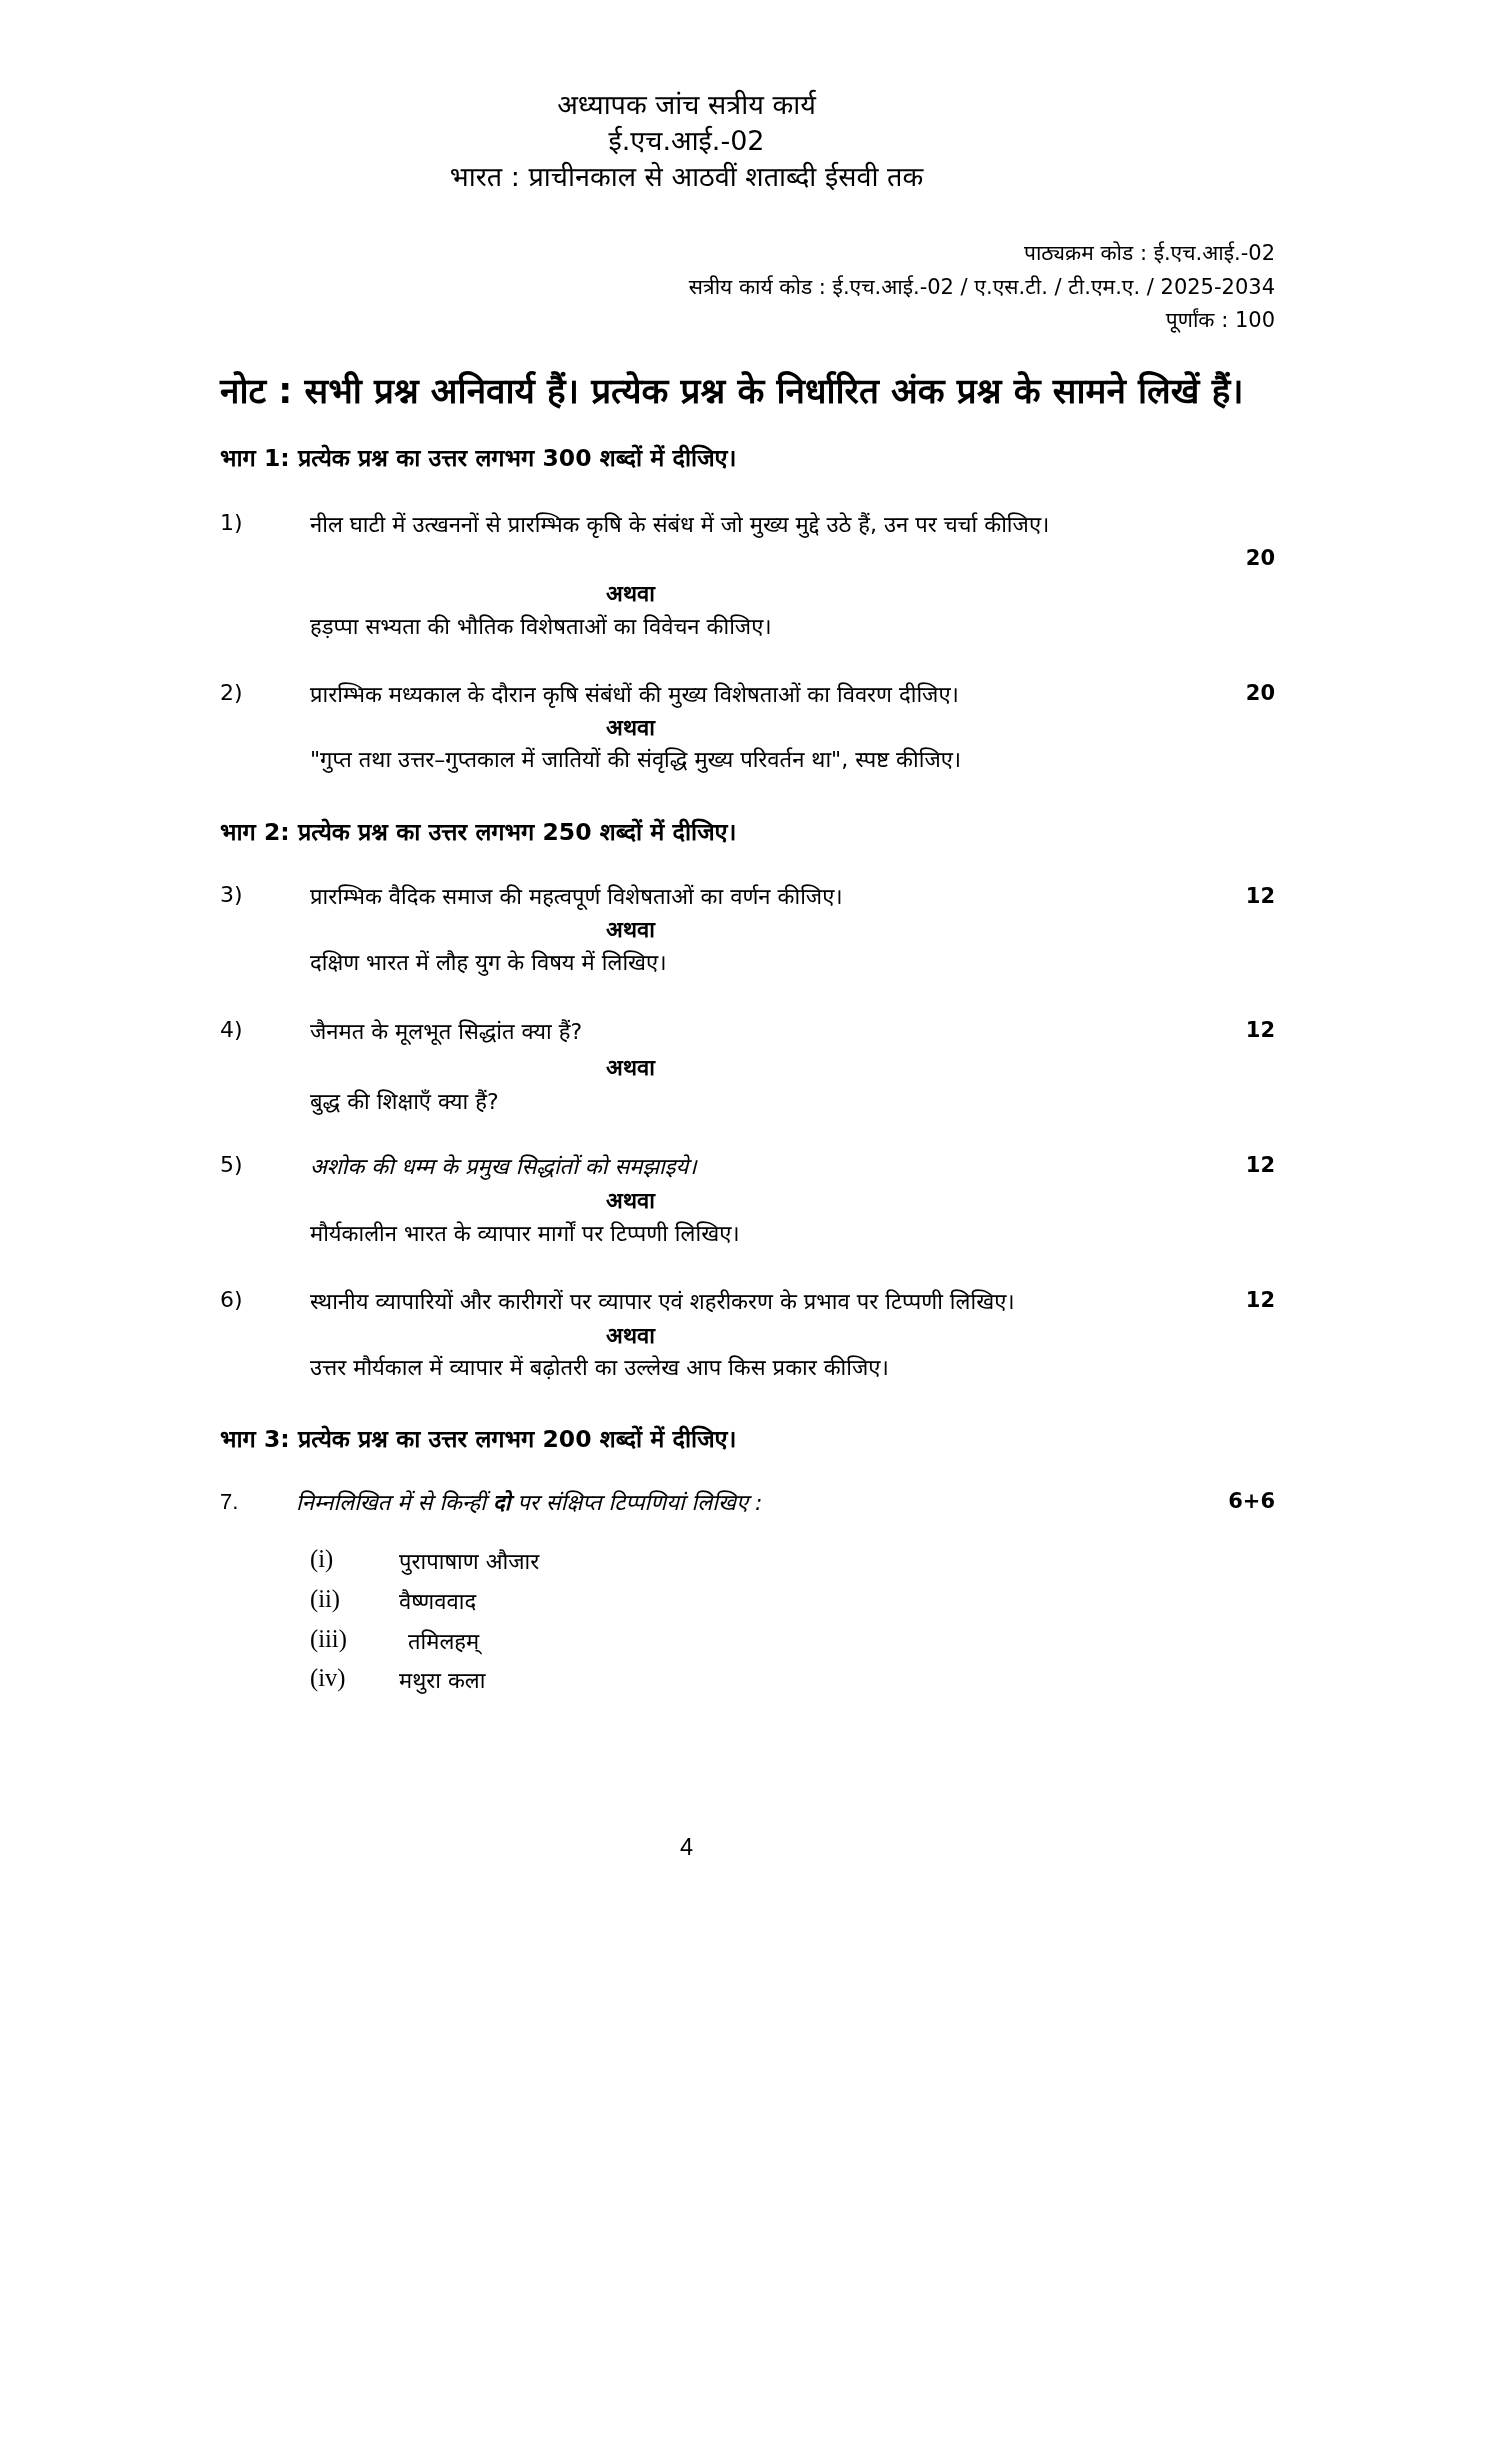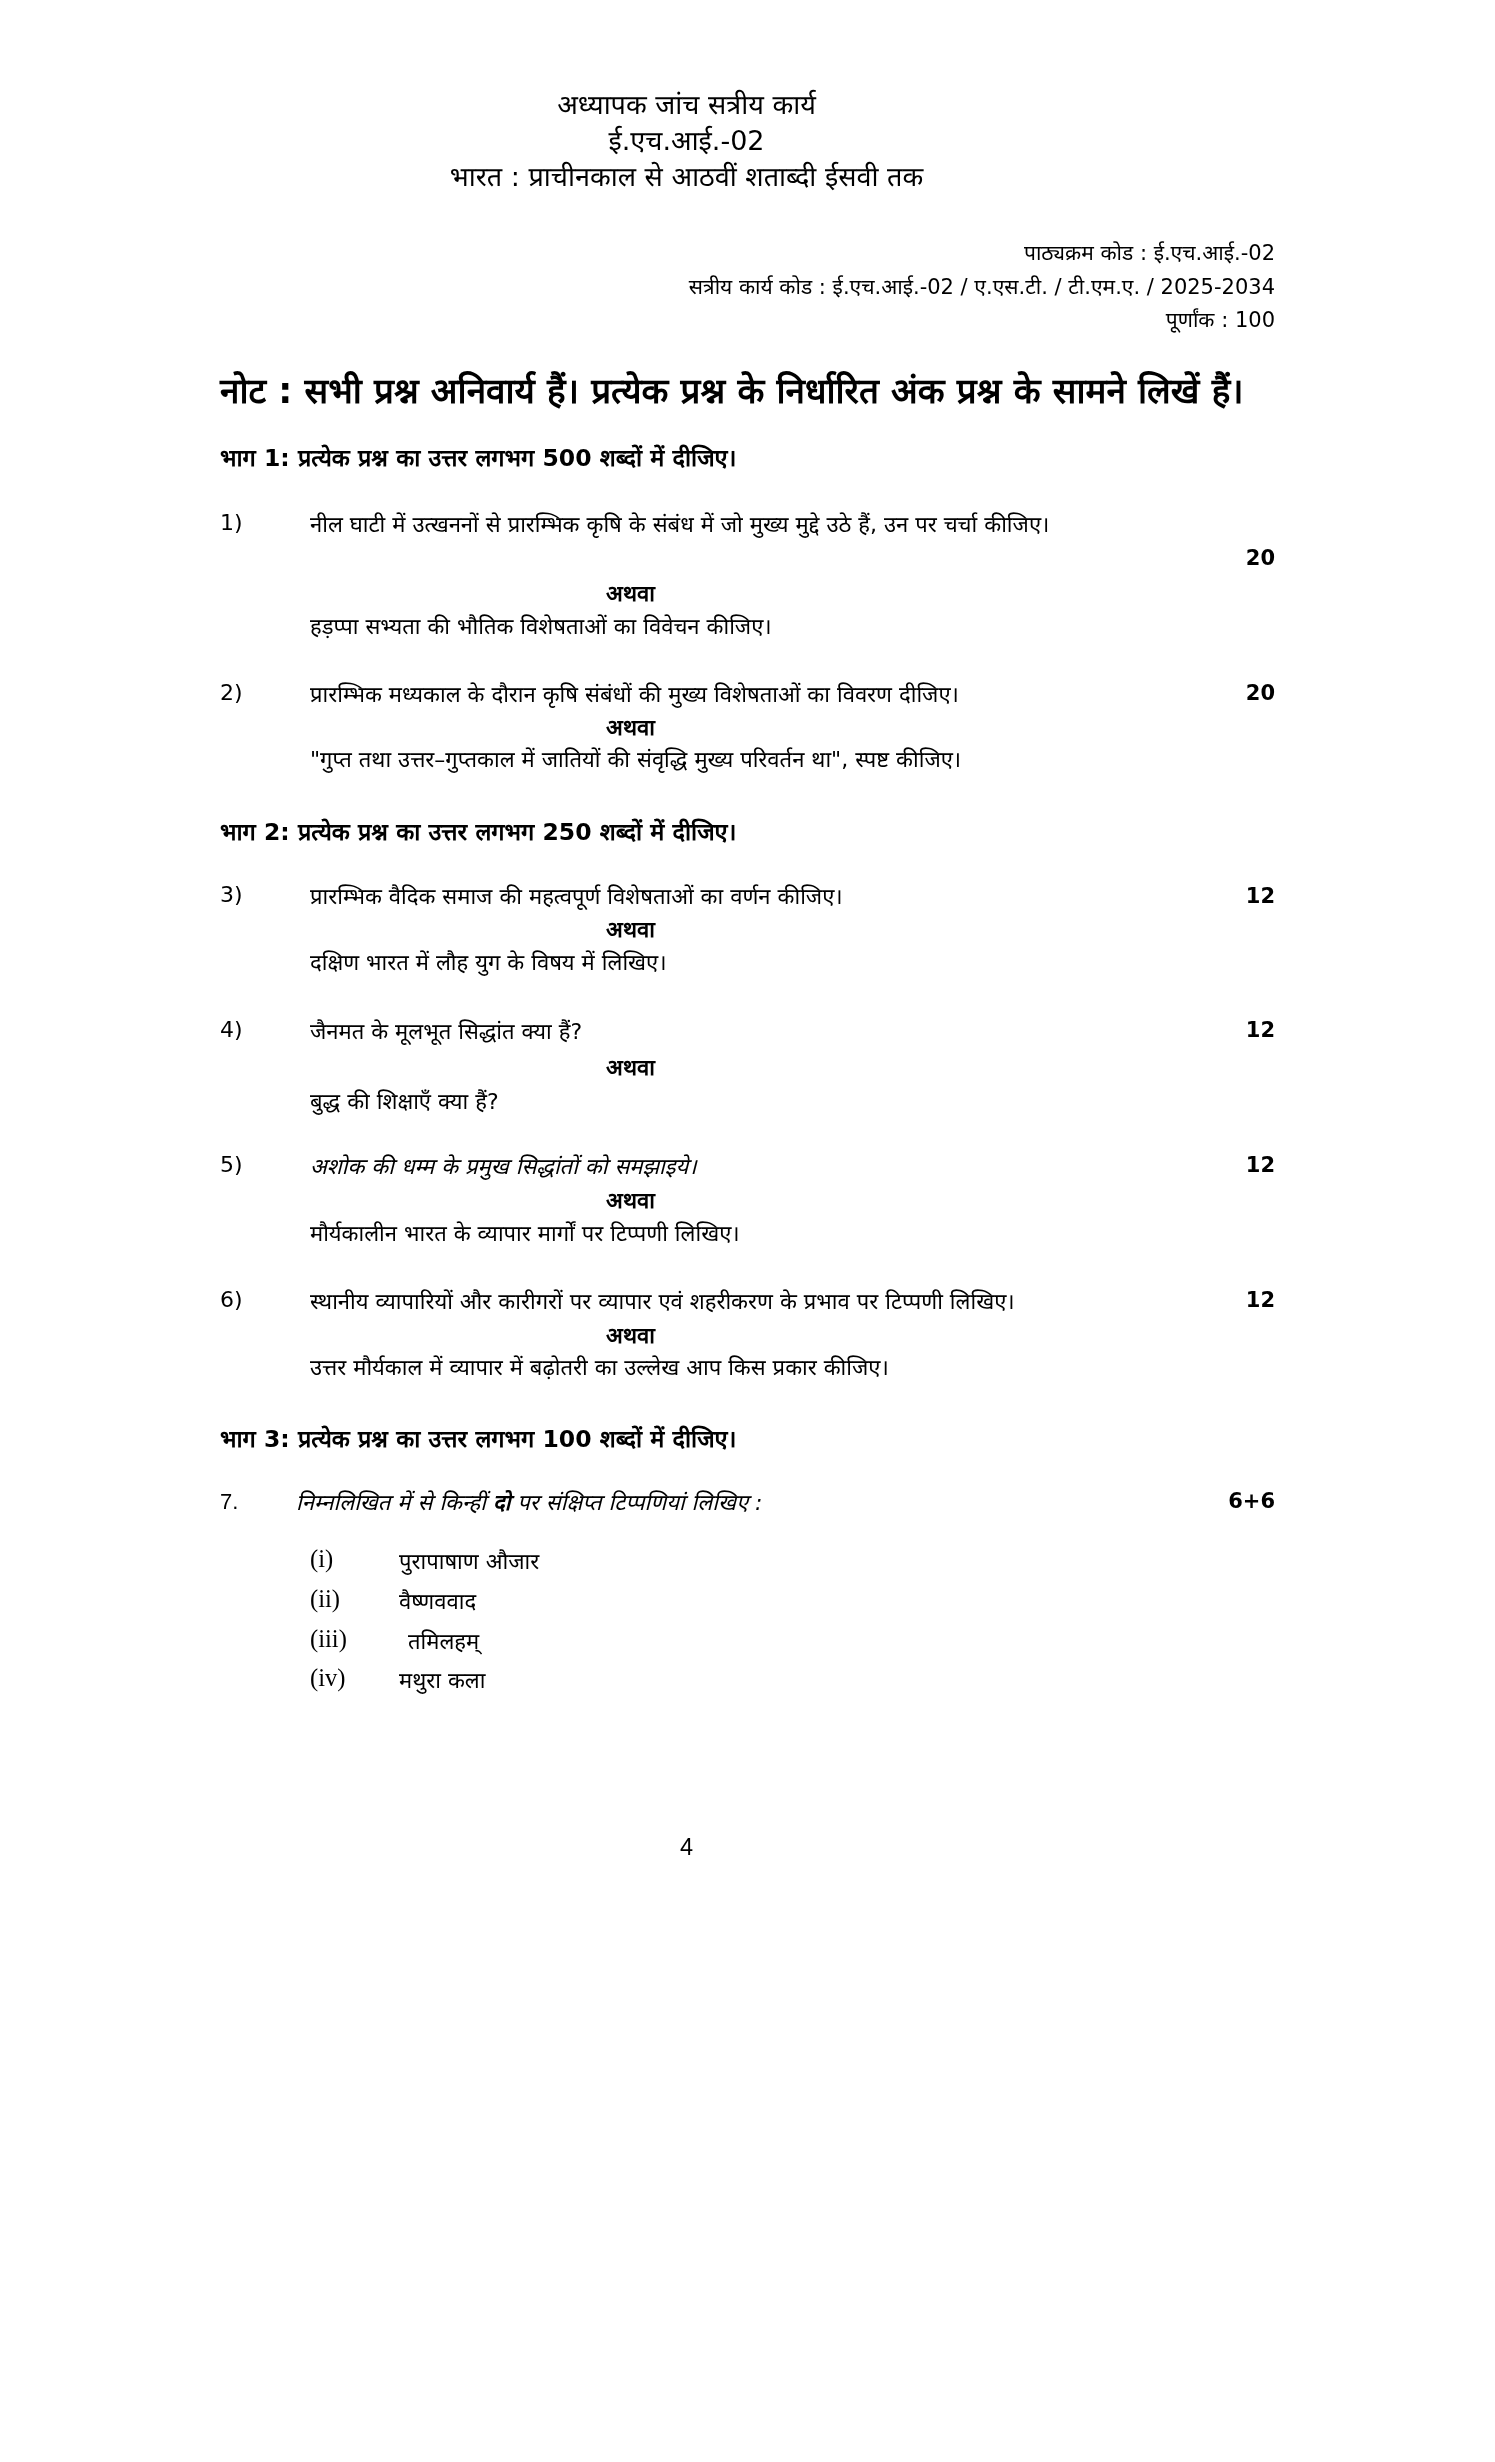--- a/index.html
+++ b/index.html
@@ -29,21 +29,21 @@
 <div class="abs center title" style="top:87px;">अध्यापक जांच सत्रीय कार्य</div>
 <div class="abs center title" style="top:123px;">ई.एच.आई.-02</div>
 <div class="abs center title" style="top:159px;">भारत : प्राचीनकाल से आठवीं शताब्दी ईसवी तक</div>
 
 <div class="abs meta" style="top:239px;">पाठ्यक्रम कोड : ई.एच.आई.-02</div>
 <div class="abs meta" style="top:273px;">सत्रीय कार्य कोड : ई.एच.आई.-02 / ए.एस.टी. / टी.एम.ए. / 2025-2034</div>
 <div class="abs meta" style="top:306px;">पूर्णांक : 100</div>
 
 <div class="abs note" style="top:366px;">नोट : सभी प्रश्न अनिवार्य हैं। प्रत्येक प्रश्न के निर्धारित अंक प्रश्न के सामने लिखें हैं।</div>
 
-<div class="abs section" style="top:441px;">भाग 1: प्रत्येक प्रश्न का उत्तर लगभग 500 शब्दों में दीजिए।</div>
+<div class="abs section" style="top:441px;">भाग 1: प्रत्येक प्रश्न का उत्तर लगभग 300 शब्दों में दीजिए।</div>
 
 <div class="abs qnum" style="top:510px;">1)</div>
 <div class="abs qtext" style="top:509px;">नील घाटी में उत्खननों से प्रारम्भिक कृषि के संबंध में जो मुख्य मुद्दे उठे हैं, उन पर चर्चा कीजिए।</div>
 <div class="abs marks" style="top:546px;">20</div>
 <div class="abs or" style="top:577px;">अथवा</div>
 <div class="abs alt" style="top:610px;">हड़प्पा सभ्यता की भौतिक विशेषताओं का विवेचन कीजिए।</div>
 
 <div class="abs qnum" style="top:680px;">2)</div>
 <div class="abs qtext" style="top:679px;">प्रारम्भिक मध्यकाल के दौरान कृषि संबंधों की मुख्य विशेषताओं का विवरण दीजिए।</div>
 <div class="abs marks" style="top:681px;">20</div>
@@ -69,21 +69,21 @@
 <div class="abs marks" style="top:1153px;">12</div>
 <div class="abs or" style="top:1184px;">अथवा</div>
 <div class="abs alt" style="top:1217px;">मौर्यकालीन भारत के व्यापार मार्गों पर टिप्पणी लिखिए।</div>
 
 <div class="abs qnum" style="top:1287px;">6)</div>
 <div class="abs qtext" style="top:1286px; white-space:nowrap;">स्थानीय व्यापारियों और कारीगरों पर व्यापार एवं शहरीकरण के प्रभाव पर टिप्पणी लिखिए।</div>
 <div class="abs marks" style="top:1288px;">12</div>
 <div class="abs or" style="top:1319px;">अथवा</div>
 <div class="abs alt" style="top:1351px;">उत्तर मौर्यकाल में व्यापार में बढ़ोतरी का उल्लेख आप किस प्रकार कीजिए।</div>
 
-<div class="abs section" style="top:1422px;">भाग 3: प्रत्येक प्रश्न का उत्तर लगभग 100 शब्दों में दीजिए।</div>
+<div class="abs section" style="top:1422px;">भाग 3: प्रत्येक प्रश्न का उत्तर लगभग 200 शब्दों में दीजिए।</div>
 
 <div class="abs qnum" style="top:1489px; font-family:'Liberation Sans', sans-serif;">7.</div>
 <div class="abs" style="top:1486px; left:296px; font-size:22px; white-space:nowrap;font-style:italic;">
   <span>निम्नलिखित में से किन्हीं</span>
   <b class="em">दो</b>
   <span>पर संक्षिप्त टिप्पणियां लिखिए :</span>
 </div>
 <div class="abs marks" style="top:1489px;">6+6</div>
 
 <div class="abs roman" style="top:1545px;">(i)</div>

